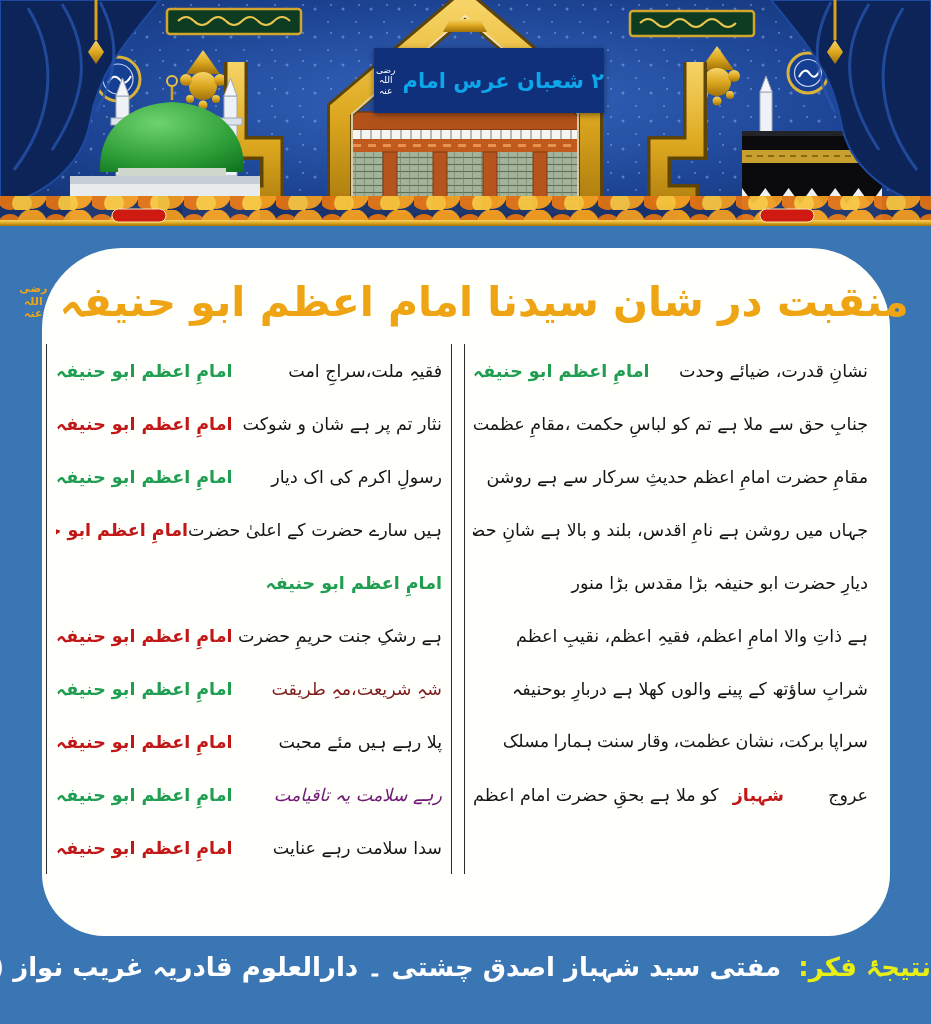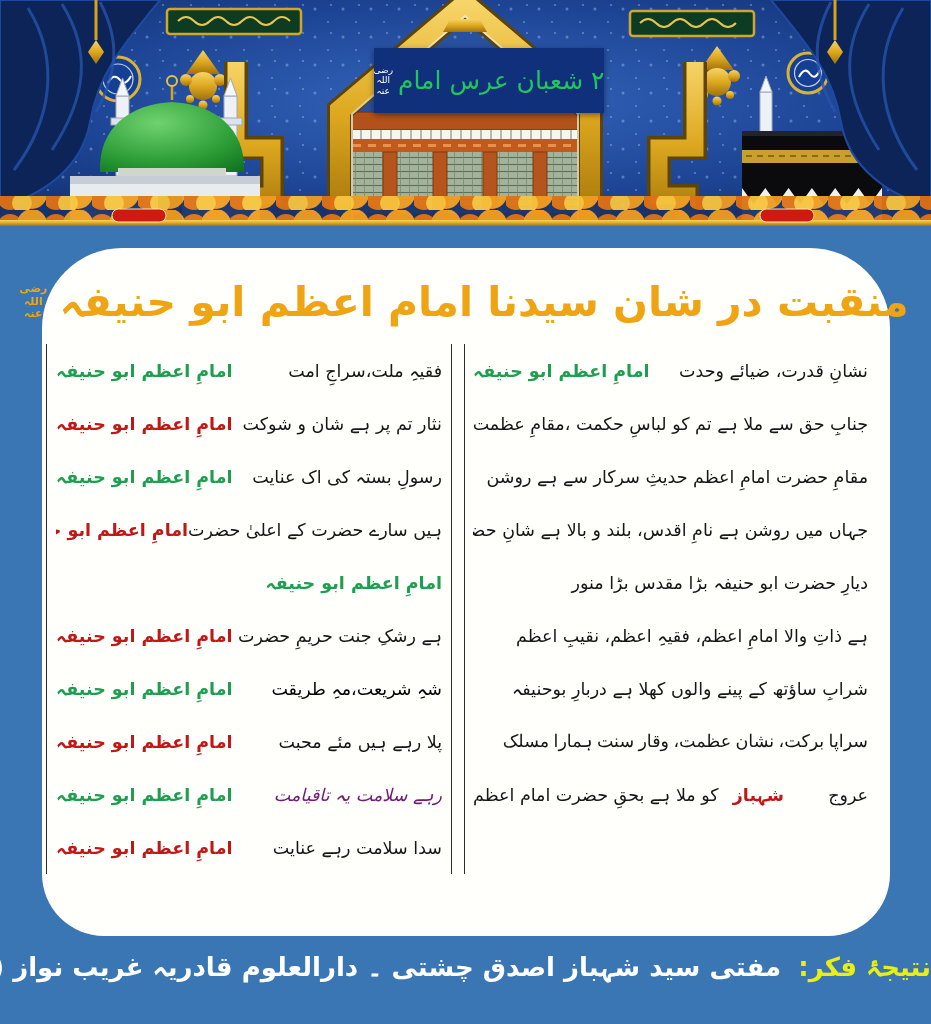--- a/index.html
+++ b/index.html
@@ -11,21 +11,21 @@
   }
   
   .banner{position:absolute;left:0;top:0;width:931px;height:226px}
   .banner svg{position:absolute;inset:0;width:100%;height:100%;display:block}
   .event-badge{
     position:absolute;left:374px;top:48px;width:230px;height:65px;
     background:var(--banner-navy,#10307c);
     display:flex;align-items:center;justify-content:center;gap:5px;
     direction:rtl;box-shadow:0 2px 6px rgba(0,0,0,.45);
   }
-  .event-badge .badge-text{color:#22c55e;font-size:25px;font-weight:normal;white-space:nowrap}
+  .event-badge .badge-text{color:#0ea5e9;font-size:21px;font-weight:bold;white-space:nowrap}
   .honorific{
     display:inline-block;font-size:9px;line-height:1.15;width:34px;
     text-align:center;white-space:normal;direction:rtl;
   }
   .event-badge .honorific{color:#fff}
   
   .poem-card{
     position:absolute;left:42px;top:248px;width:848px;height:688px;
     background:#fffffc;border-radius:80px 80px 62px 62px;
     box-sizing:border-box;padding:26px 20px 0 16px;
@@ -266,36 +266,36 @@
     <div class="poem-col col-left" id="col-left">
         <div class="poem-line">
           <span class="seg" style="color: rgb(22, 22, 22);">فقیہِ ملت،سراجِ امت</span>
           <span class="seg refrain" style="color: rgb(31, 158, 82);">امامِ اعظم ابو حنیفہ</span>
         </div>
         <div class="poem-line">
           <span class="seg" style="color: rgb(22, 22, 22);">نثار تم پر ہے شان و شوکت</span>
           <span class="seg refrain" style="color: rgb(193, 23, 23);">امامِ اعظم ابو حنیفہ</span>
         </div>
         <div class="poem-line">
-          <span class="seg" style="color: rgb(22, 22, 22);">رسولِ بستہ کی اک عنایت</span>
+          <span class="seg" style="color: rgb(22, 22, 22);">رسولِ اکرم کی اک دیار</span>
           <span class="seg refrain" style="color: rgb(31, 158, 82);">امامِ اعظم ابو حنیفہ</span>
         </div>
         <div class="poem-line">
           <span class="seg" style="color: rgb(22, 22, 22);">ہیں سارے حضرت کے اعلیٰ حضرت</span>
           <span class="seg refrain" style="color: rgb(193, 23, 23);">امامِ اعظم ابو حنیفہ</span>
         </div>
         <div class="poem-line">
           <span class="seg refrain" style="color: rgb(31, 158, 82);">امامِ اعظم ابو حنیفہ</span>
         </div>
         <div class="poem-line">
           <span class="seg" style="color: rgb(22, 22, 22);">ہے رشکِ جنت حریمِ حضرت</span>
           <span class="seg refrain" style="color: rgb(193, 23, 23);">امامِ اعظم ابو حنیفہ</span>
         </div>
         <div class="poem-line">
-          <span class="seg" style="color: #000000;">شہِ شریعت،مہِ طریقت</span>
+          <span class="seg" style="color: #7f1d1d;">شہِ شریعت،مہِ طریقت</span>
           <span class="seg refrain" style="color: rgb(31, 158, 82);">امامِ اعظم ابو حنیفہ</span>
         </div>
         <div class="poem-line">
           <span class="seg" style="color: rgb(22, 22, 22);">پلا رہے ہیں مئے محبت</span>
           <span class="seg refrain" style="color: rgb(193, 23, 23);">امامِ اعظم ابو حنیفہ</span>
         </div>
         <div class="poem-line">
           <span class="seg" style="color: #701a75; font-style: italic;">رہے سلامت یہ تاقیامت</span>
           <span class="seg refrain" style="color: rgb(31, 158, 82);">امامِ اعظم ابو حنیفہ</span>
         </div>

